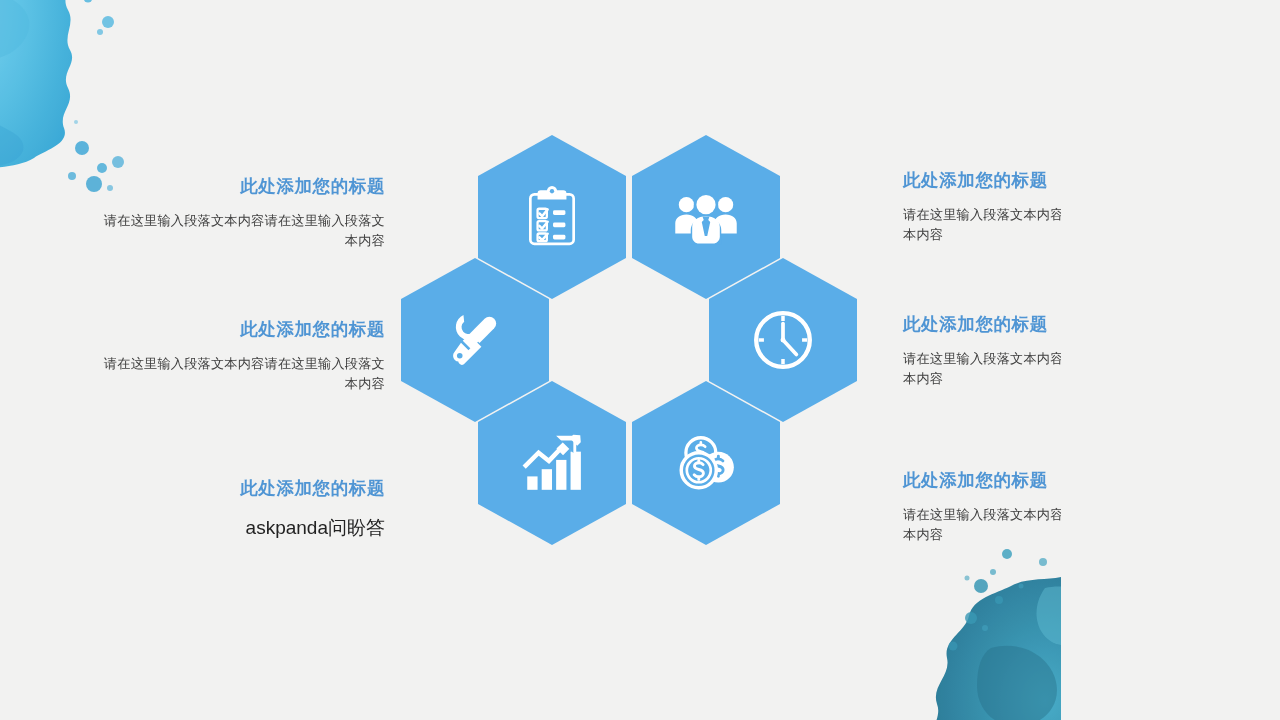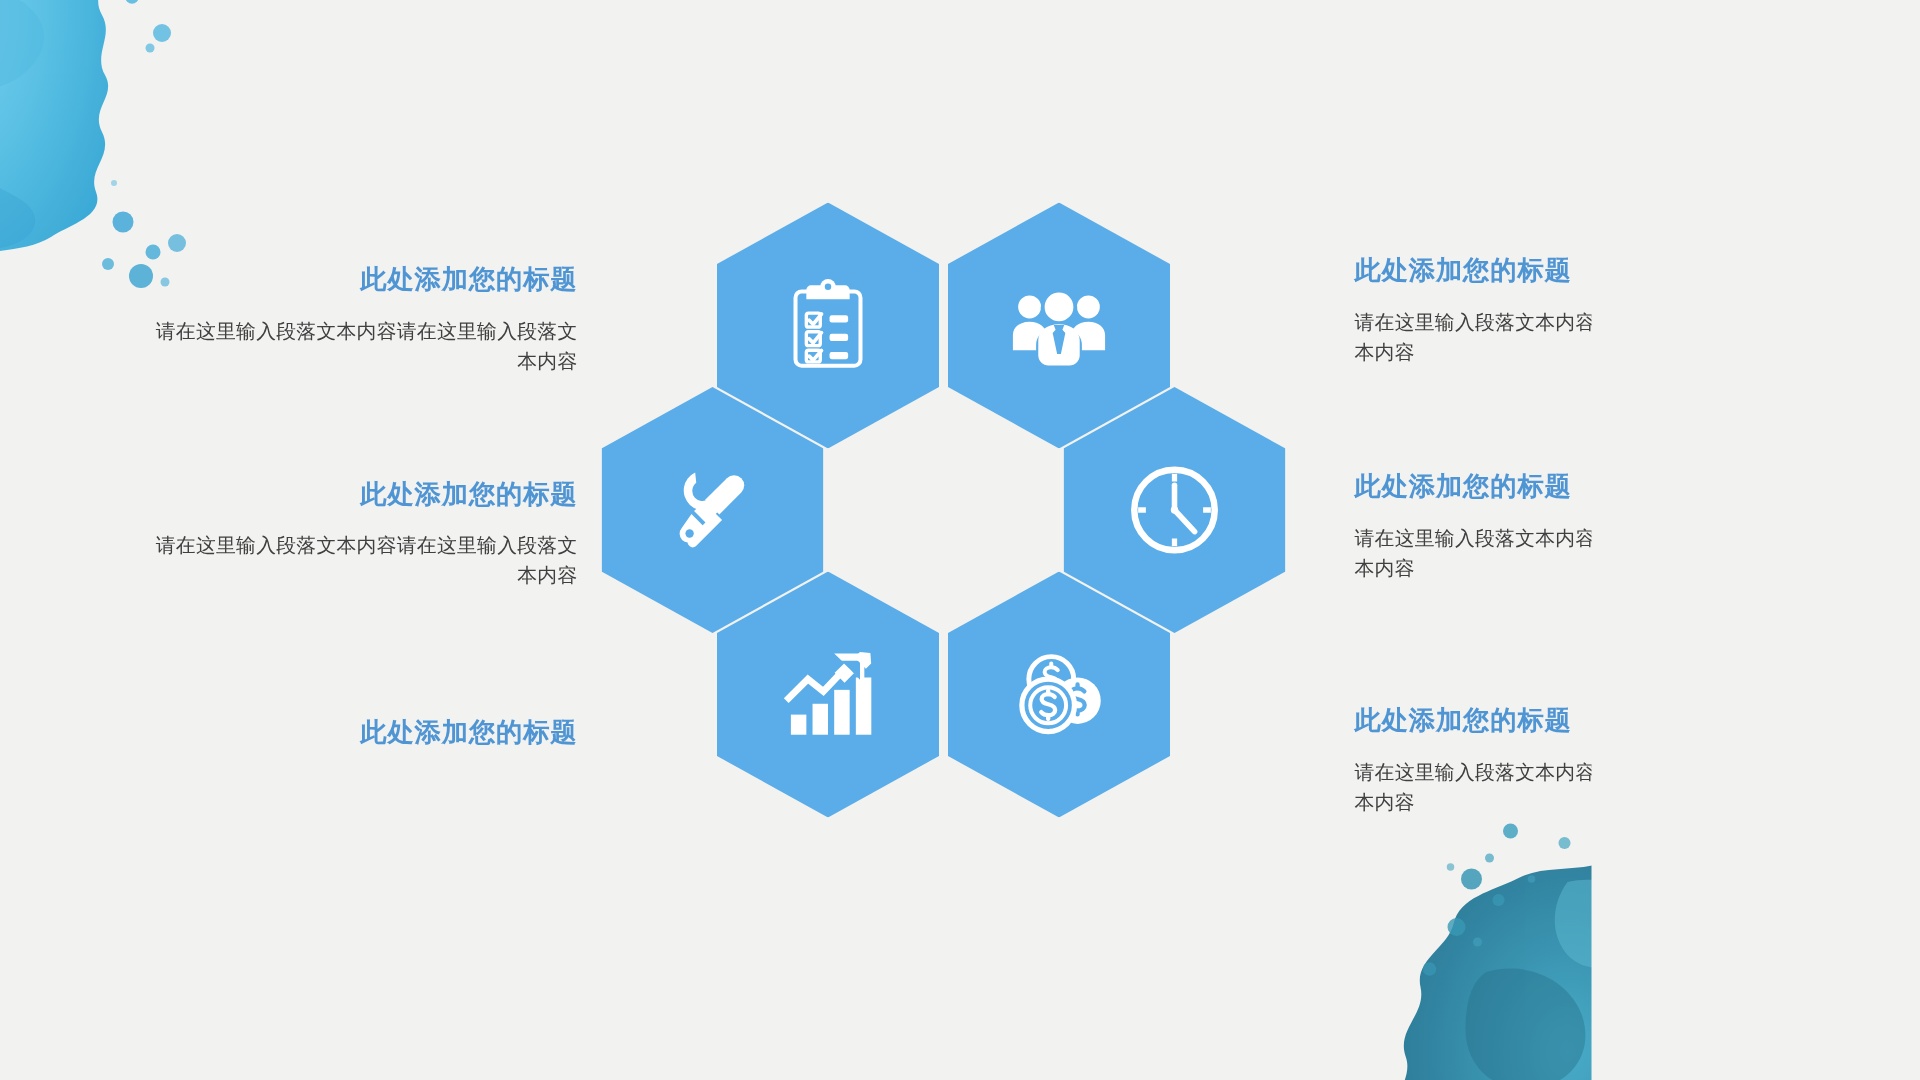--- a/index.html
+++ b/index.html
@@ -338,20 +338,21 @@
   <div class="txt side-left row-1">
     <p class="txt-title">此处添加您的标题</p>
     <p class="txt-body">请在这里输入段落文本内容请在这里输入段落文本内容</p>
   </div>
   <div class="txt side-left row-2">
     <p class="txt-title">此处添加您的标题</p>
     <p class="txt-body">请在这里输入段落文本内容请在这里输入段落文本内容</p>
   </div>
   <div class="txt side-left row-3">
     <p class="txt-title">此处添加您的标题</p>
+    <p class="txt-body brand">askpanda问盼答</p>
   </div>
 
   <div class="txt side-right row-1">
     <p class="txt-title">此处添加您的标题</p>
     <p class="txt-body">请在这里输入段落文本内容请在这里输入段落文本内容</p>
   </div>
   <div class="txt side-right row-2">
     <p class="txt-title">此处添加您的标题</p>
     <p class="txt-body">请在这里输入段落文本内容请在这里输入段落文本内容</p>
   </div>

